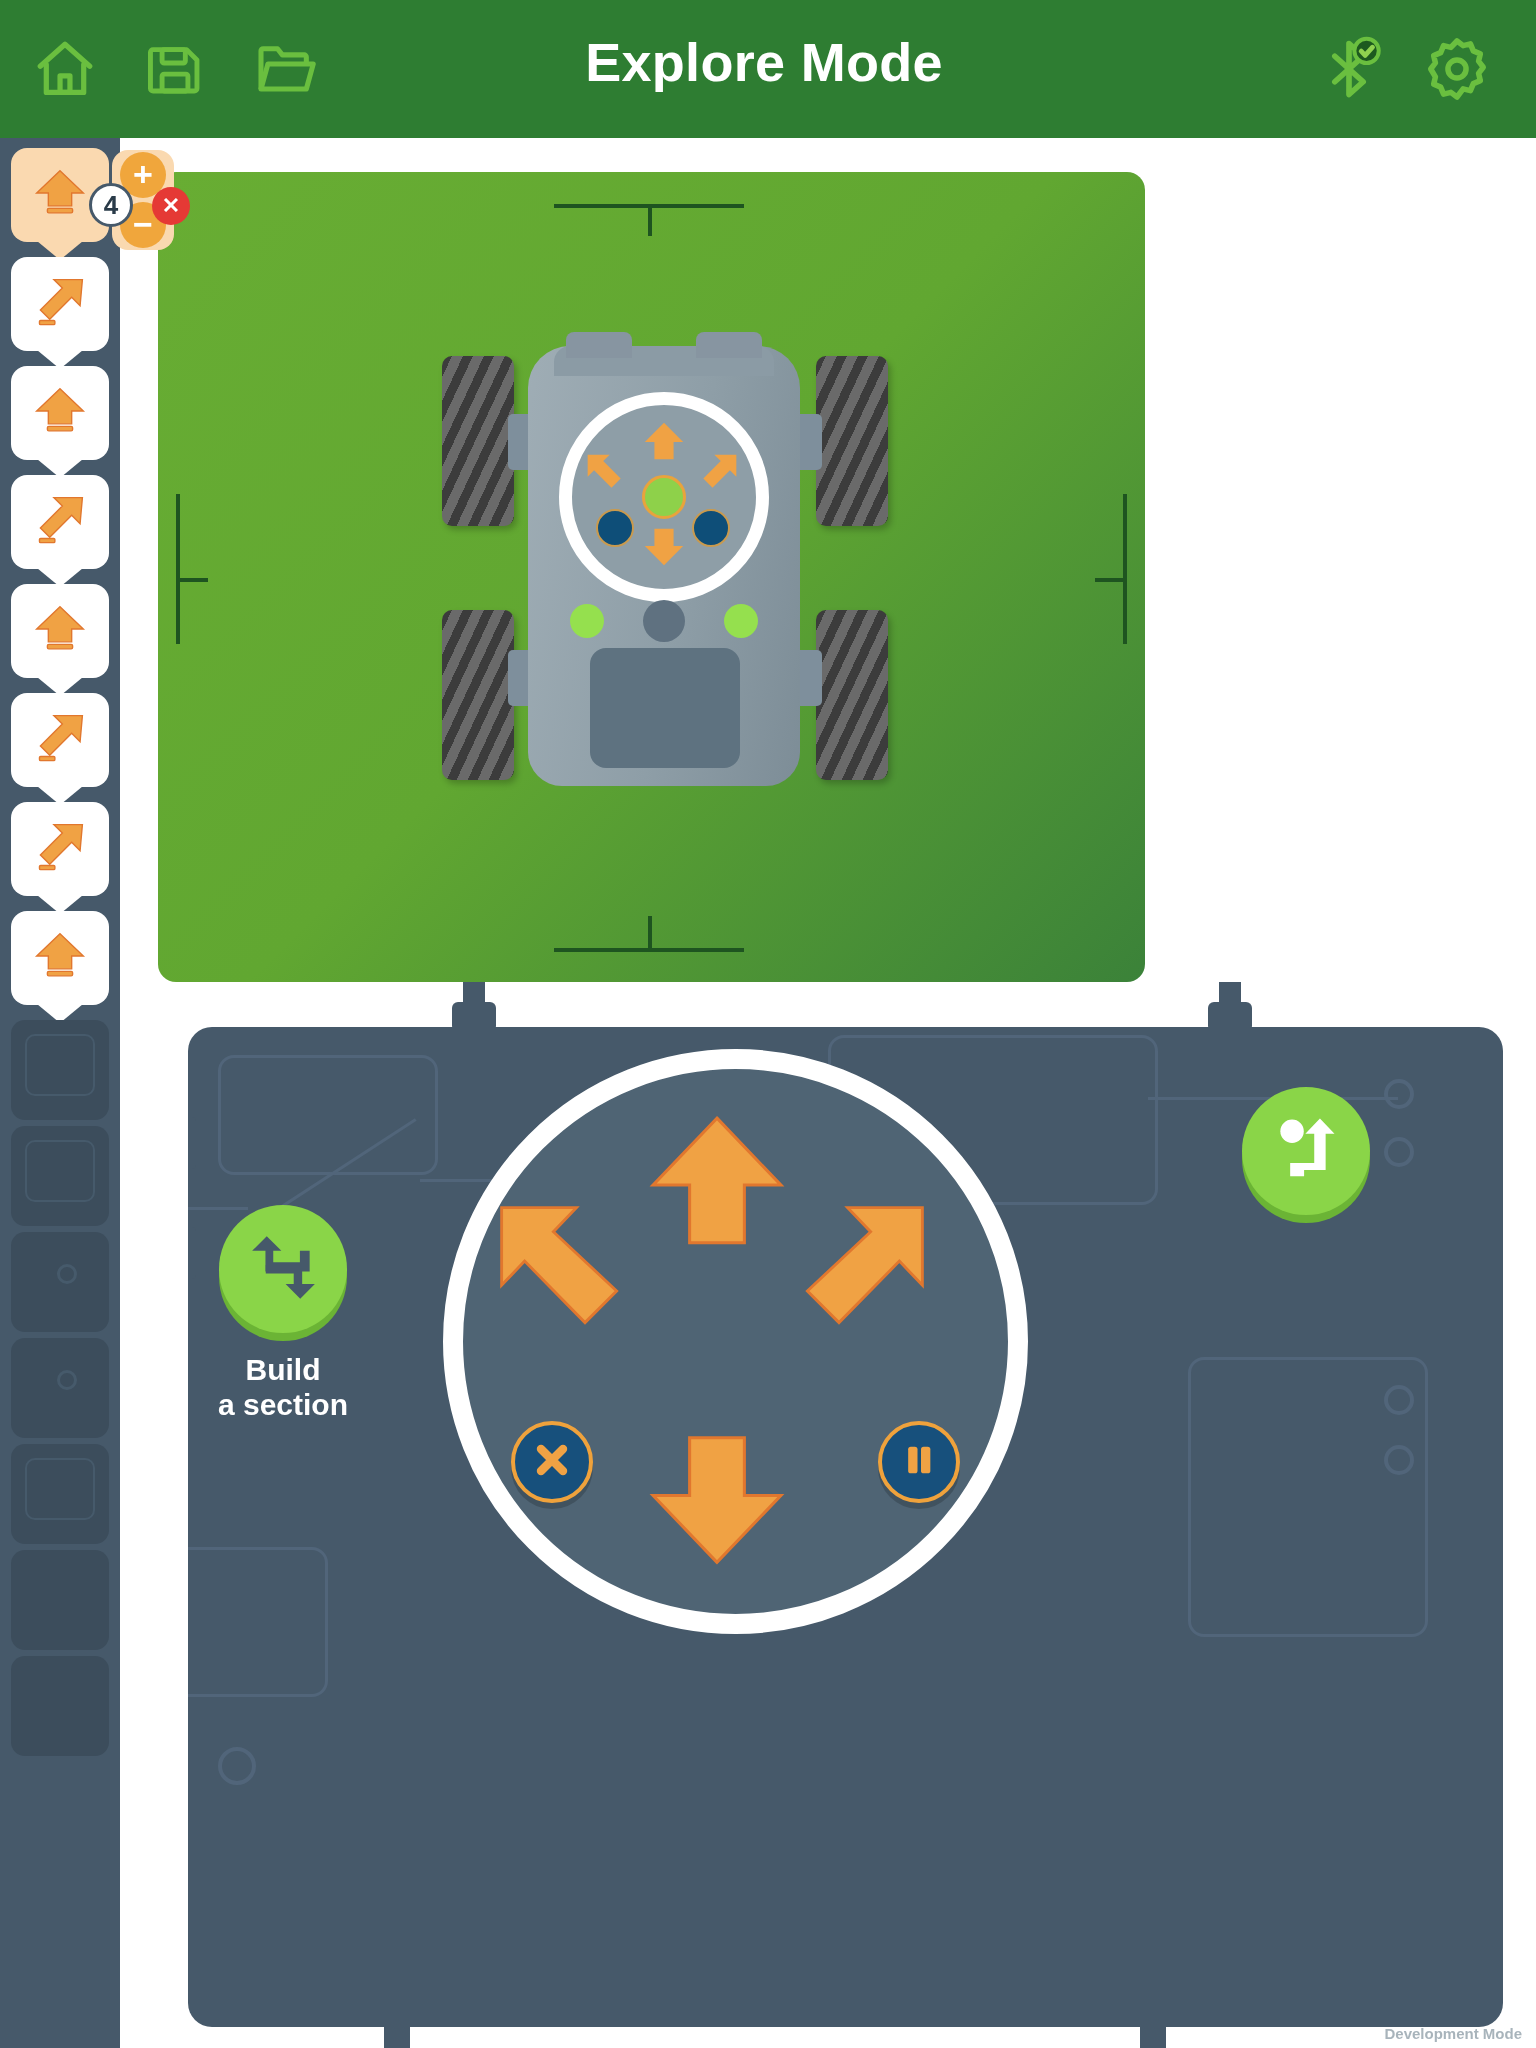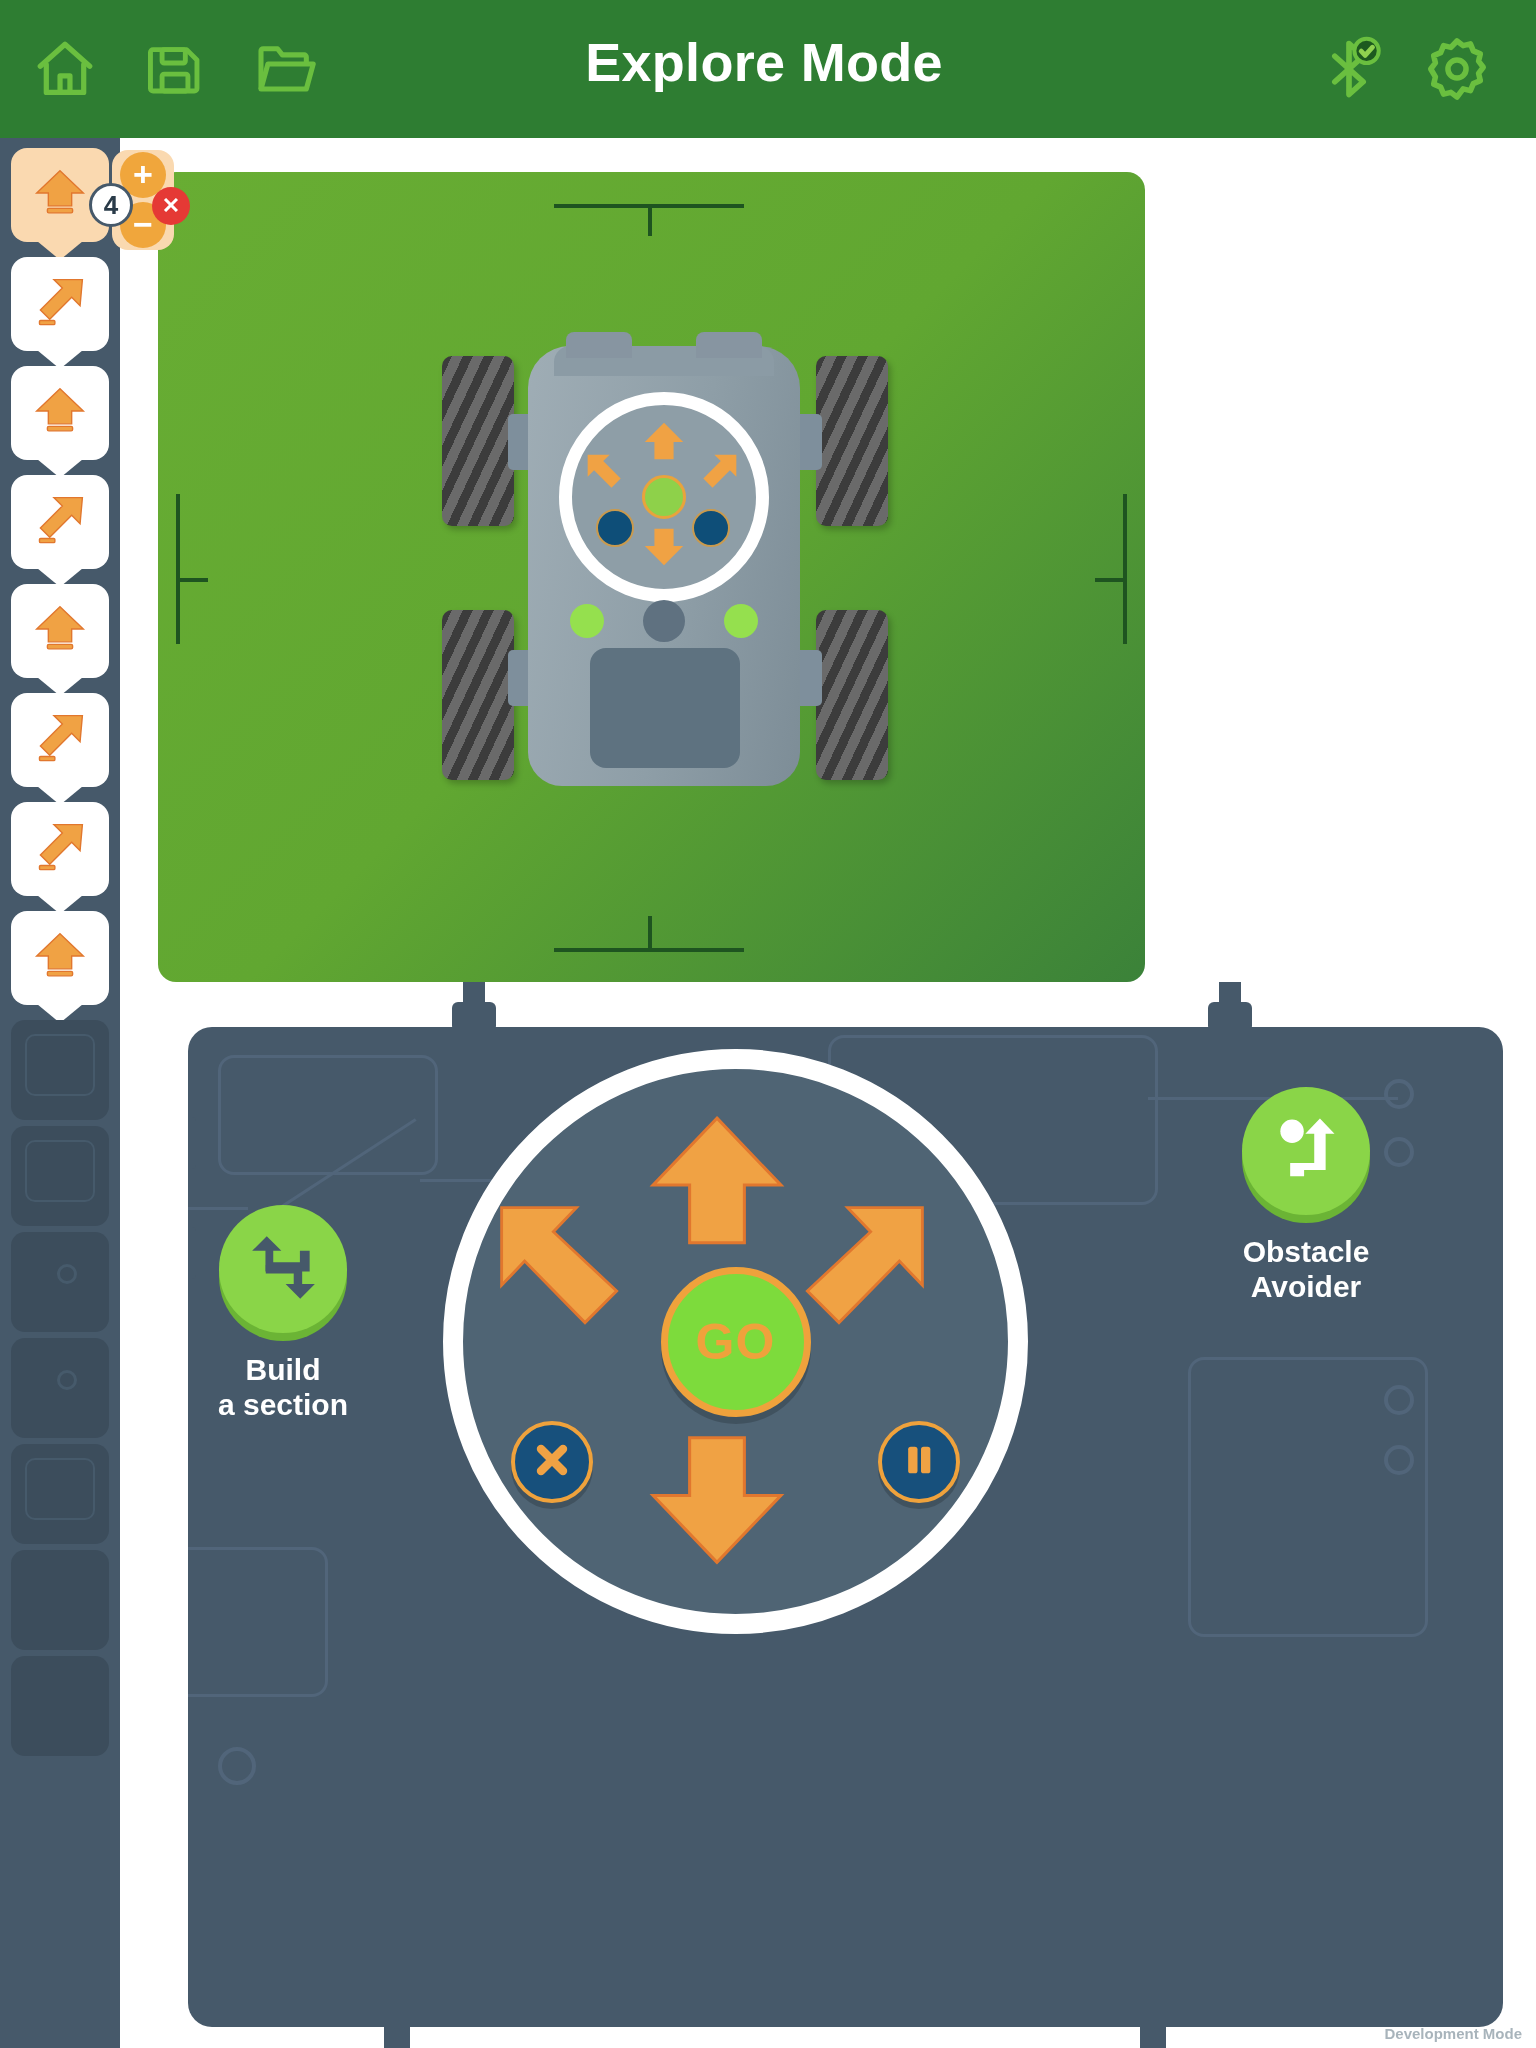--- a/index.html
+++ b/index.html
@@ -418,21 +418,20 @@
     <svg class="dp-arrow" style="left:30px; top:130px;" width="138" height="138" viewBox="0 0 24 24" fill="#f0a244" stroke="#e1772e" stroke-width="0.5">
       <path d="M1.5 1.5 H14.5 L10.5 5.7 L21.5 16 L16 21.5 L5.5 10.8 L1.5 15 Z"></path>
     </svg>
     <svg class="dp-arrow" style="left:330px; top:130px;" width="138" height="138" viewBox="0 0 24 24" fill="#f0a244" stroke="#e1772e" stroke-width="0.5">
       <path d="M22.5 1.5 H9.5 L13.5 5.7 L2.5 16 L8 21.5 L18.5 10.8 L22.5 15 Z"></path>
     </svg>
     <svg class="dp-arrow" style="left:181px; top:352px;" width="146" height="155" viewBox="0 0 24 24" fill="#f0a244" stroke="#e1772e" stroke-width="0.5">
       <path d="M12 22.5 L1.5 11.5 H7.5 V2 H16.5 V11.5 H22.5 Z"></path>
     </svg>
 
-    <div id="go-button">GO</div>
 
     <div class="round-ctl" style="left:48px; top:352px;">
       <span>
         <svg width="44" height="44" viewBox="0 0 24 24" fill="none" stroke="#f0a244" stroke-width="4.6" stroke-linecap="round">
           <path d="M6 6 L18 18 M18 6 L6 18"></path>
         </svg>
       </span>
     </div>
     <div class="round-ctl" style="left:415px; top:352px;">
       <span>
@@ -463,22 +462,20 @@
 
   <div class="side-action" style="left:1008px; top:60px;">
     <div class="sa-circle">
       <span>
         <svg width="76" height="76" viewBox="0 0 24 24" fill="#ffffff">
           <circle cx="7.6" cy="6.4" r="3.7"></circle>
           <path d="M16.4 2.4 L21 7.2 H18.2 V18.6 H11.4 V20.6 H7 V16.4 H14.6 V7.2 H11.8 Z"></path>
         </svg>
       </span>
     </div>
-    <div class="sa-label">Obstacle
-Avoider</div>
   </div>
 
 </div>
 
 <div style="position:absolute; left:384px; top:2020px; width:26px; height:30px; background:#46596a;"></div>
 <div style="position:absolute; left:1140px; top:2020px; width:26px; height:30px; background:#46596a;"></div>
 
 <div id="watermark">Development Mode</div>
 
 </body></html>

